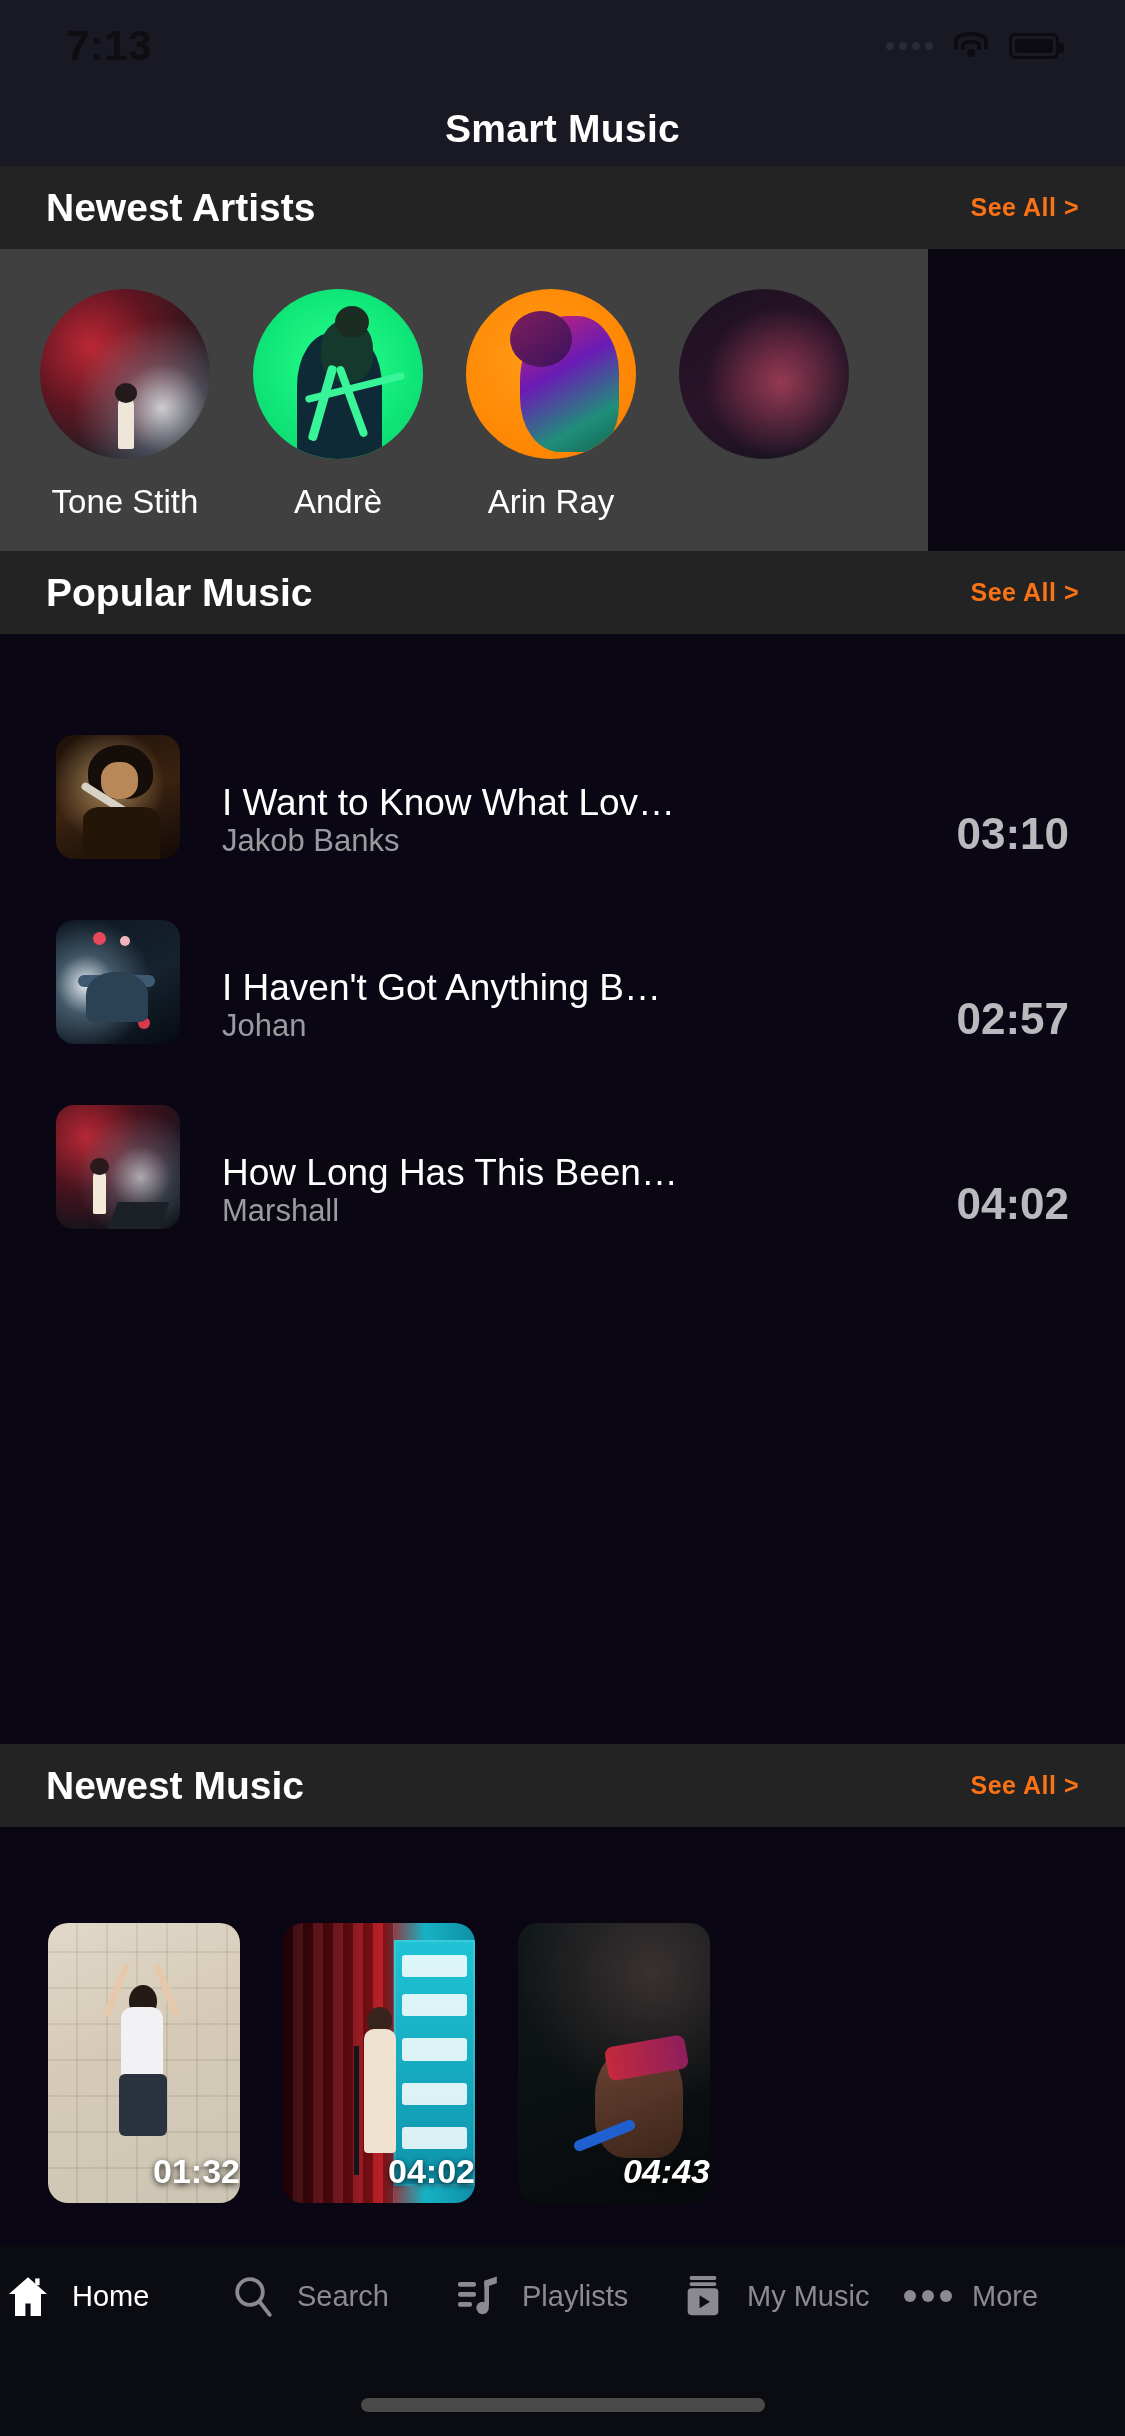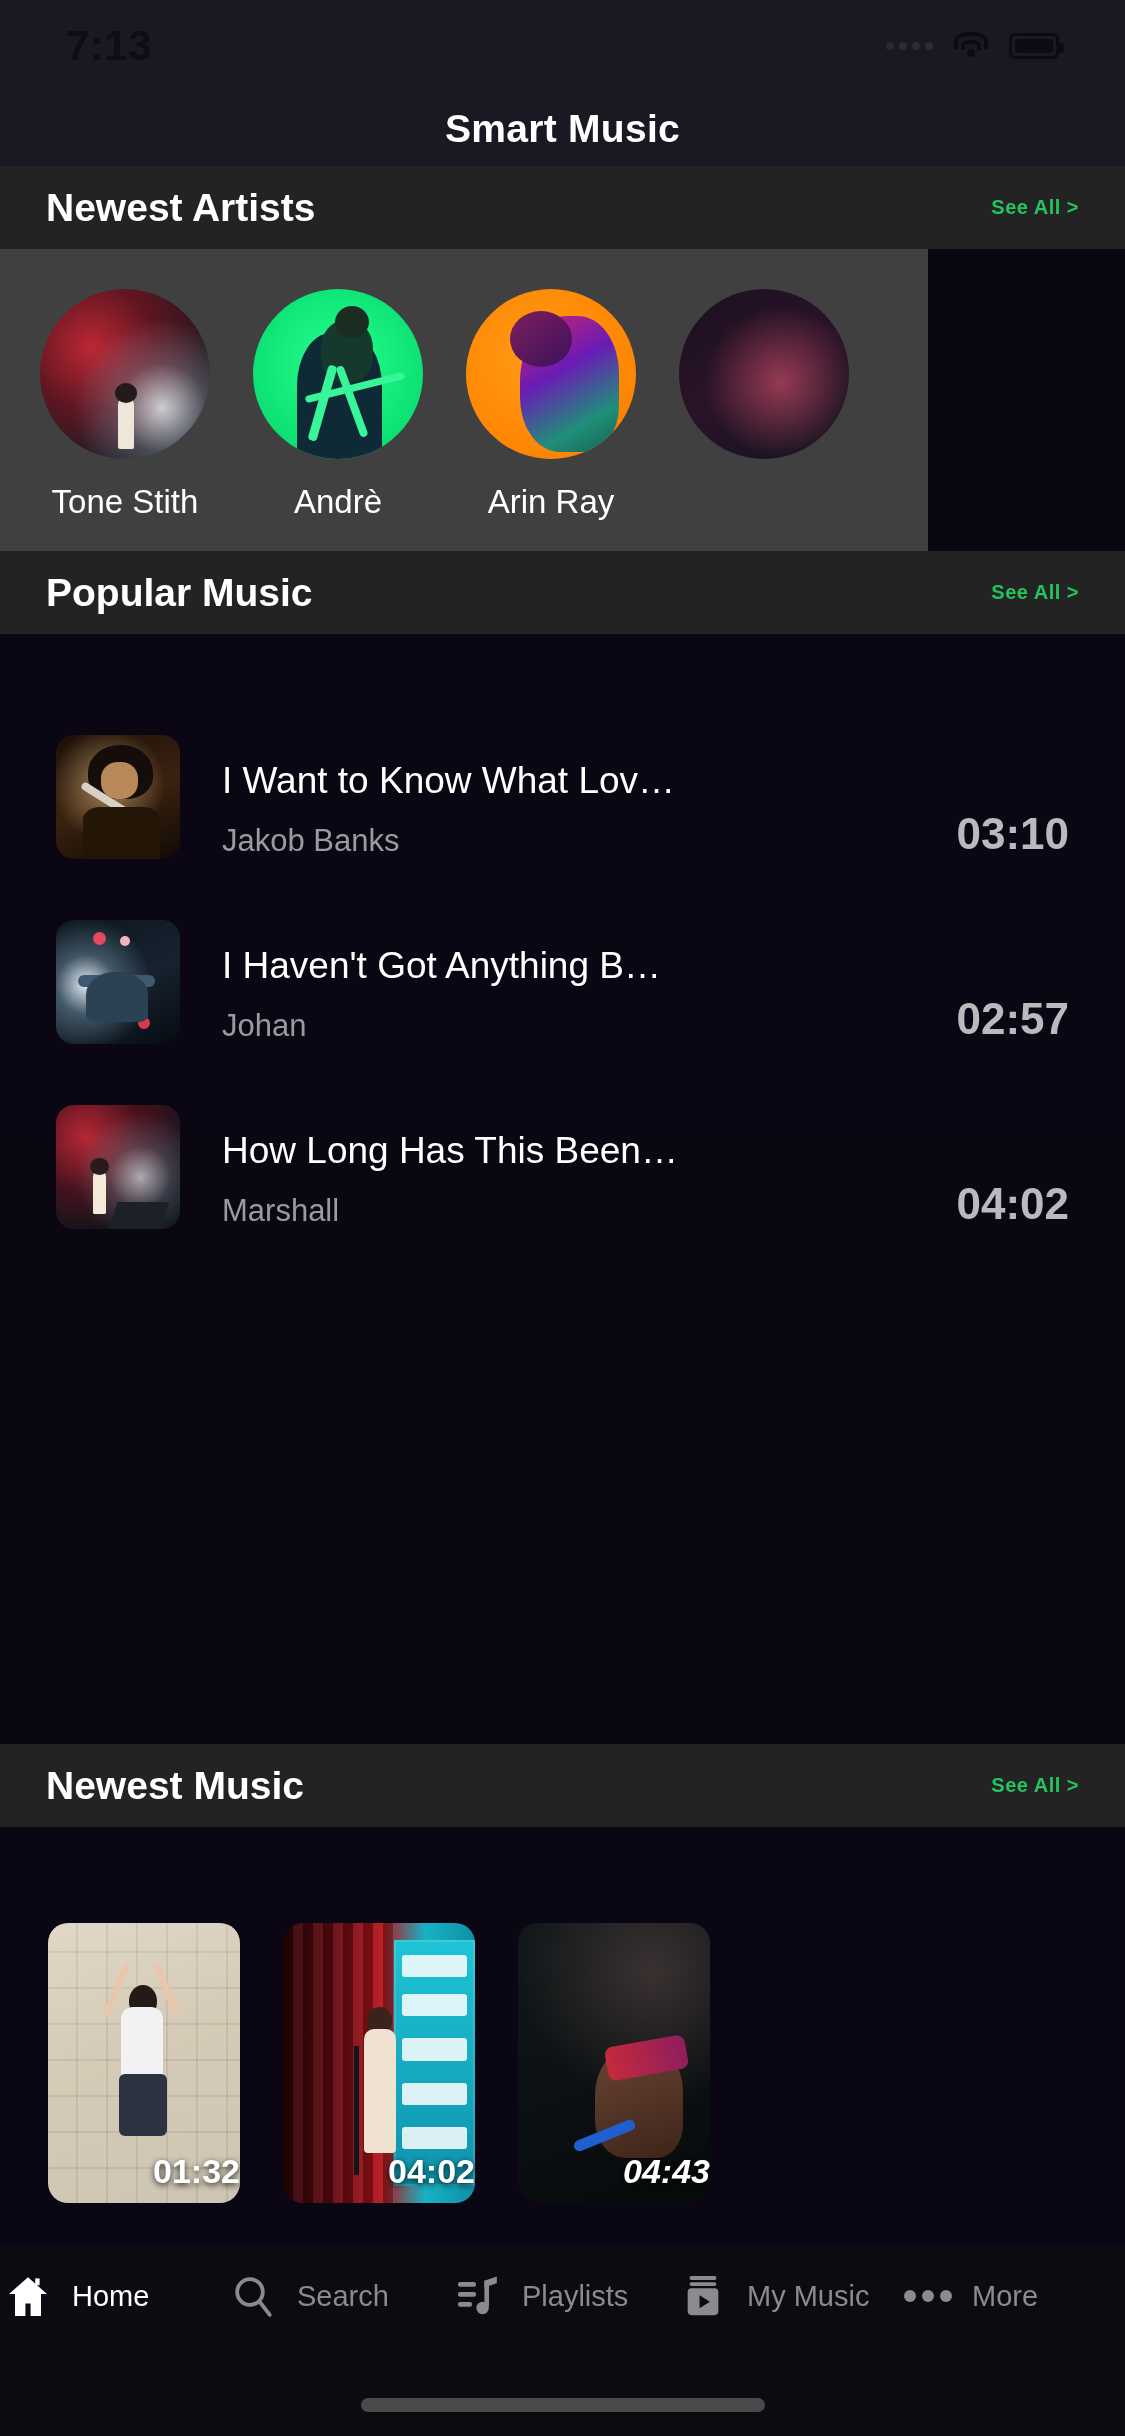--- a/index.html
+++ b/index.html
@@ -38,21 +38,21 @@
   }
   .app-title{ color:#ffffff; font-size:39px; font-weight:bold; letter-spacing:0.3px; }
 
   
   .section-head{
     position:absolute; left:0; width:1125px; height:83px;
     background:#232323; display:flex; align-items:center; justify-content:space-between;
     padding:0 46px;
   }
   .section-title{ color:#ffffff; font-size:39px; font-weight:bold;text-align:center; }
-  .see-all{ color:#22c55e; font-size:20px; font-weight:600; letter-spacing:0.5px; }
+  .see-all{ color:#f97316; font-size:25px; font-weight:600; letter-spacing:0.5px; }
 
   
   .artists{
     position:absolute; left:0; width:928px; background:#404040;
     overflow:hidden;
   }
   .artist-row{ display:flex; gap:43px; padding-left:40px; }
   .artist{ width:170px; flex:0 0 auto; }
   .artist-ava{ width:170px; height:170px; border-radius:50%; overflow:hidden; position:relative; }
   .artist-name{ margin-top:24px; text-align:center; color:#ffffff; font-size:33px; }
@@ -84,21 +84,21 @@
   .art-d{ background:
       radial-gradient(circle at 60% 55%, rgba(240,90,120,.55) 0%, rgba(40,10,26,0) 55%),
       linear-gradient(150deg,#1a1020 0%,#2a1328 50%,#10131f 100%); }
 
   
   .songs{ position:absolute; left:0; width:1125px; background:#0a0614; }
   .song-row{ position:relative; height:185px; display:flex; align-items:flex-end; padding:0 56px; }
   .song-thumb{ width:124px; height:124px; border-radius:18px; overflow:hidden; position:relative; flex:0 0 auto; }
   .song-meta{ flex:1 1 auto; padding-left:42px; min-width:0; }
   .song-title{ color:#ffffff; font-size:37px; line-height:1.12; white-space:nowrap; overflow:hidden; }
-  .song-artist{ color:#9b9b9f; font-size:31px; margin-top:22px; }
+  .song-artist{ color:#9b9b9f; font-size:31px; margin-top:0; }
   .song-dur{ color:#b9b9be; font-size:44px; font-weight:bold; flex:0 0 auto; padding-left:20px; }
 
   .th-1{ background:
       radial-gradient(circle at 42% 40%, rgba(255,214,150,.55) 0%, rgba(60,30,10,0) 55%),
       linear-gradient(160deg,#1d1008 0%,#3a2210 50%,#120a06 100%); }
   .th-1 .hair{ position:absolute; left:26%; top:8%; width:52%; height:44%; background:#140d09; border-radius:50% 50% 40% 40%; }
   .th-1 .face{ position:absolute; left:36%; top:22%; width:30%; height:30%; background:#b98858; border-radius:44%; }
   .th-1 .mic{ position:absolute; left:18%; top:48%; width:44%; height:8px; background:#d8d2c6; border-radius:4px; transform:rotate(32deg); }
   .th-1 .dress{ position:absolute; left:22%; top:58%; width:62%; height:46%; background:#241607; border-radius:22% 22% 0 0; }
 

